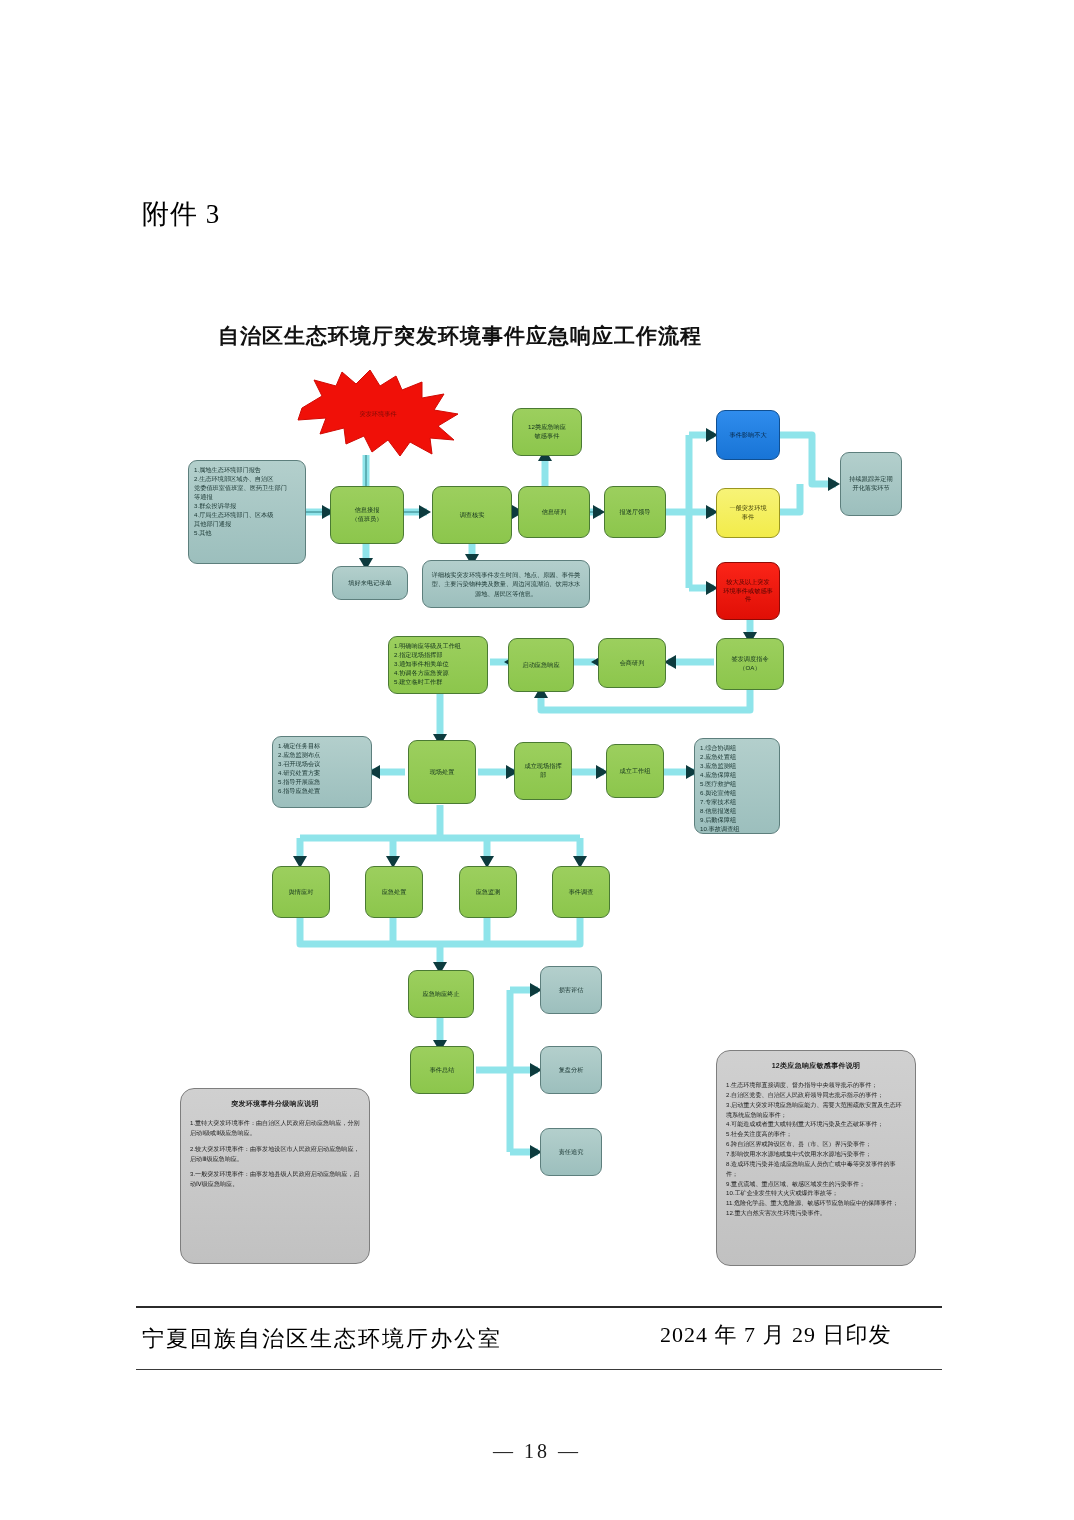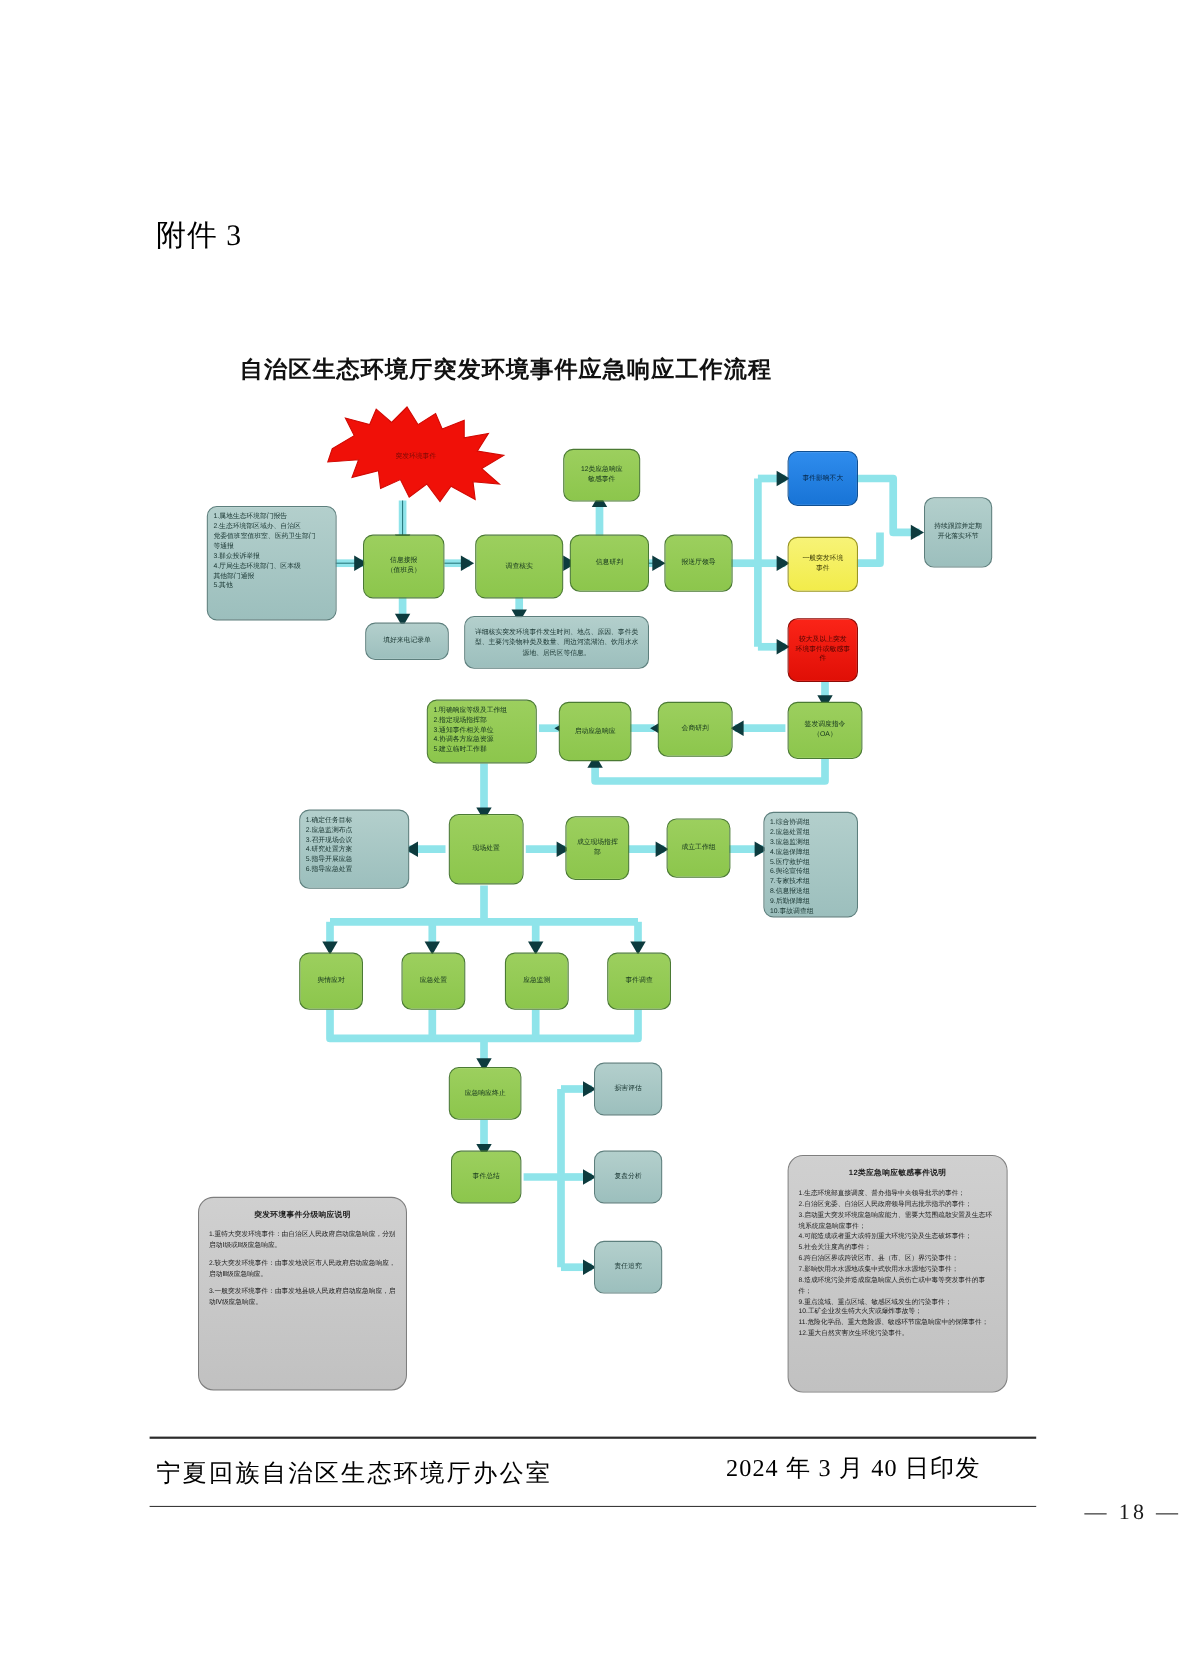--- a/index.html
+++ b/index.html
@@ -99,22 +99,22 @@
   .foot-rule.bot{top:1369px;height:1px;background:#3a3a3a;}
   .foot-left{
     position:absolute;left:142px;top:1324px;
     font-size:22px;letter-spacing:2px;
   }
   .foot-right{
     position:absolute;left:660px;top:1320px;
     font-size:22px;letter-spacing:1px;
   }
   .page-num{
-    position:absolute;left:0;top:1364px;width:1074px;
-    text-align:right;font-size:20px;letter-spacing:3px;color:#1a1a1a;
+    position:absolute;left:0;top:1440px;width:1074px;
+    text-align:center;font-size:20px;letter-spacing:3px;color:#1a1a1a;
   }
 </style>
 </head>
 <body>
 
 <div class="page">
 
   <div class="attach-label">附件 3</div>
 
   <div class="chart-title">自治区生态环境厅突发环境事件应急响应工作流程</div>
@@ -369,18 +369,18 @@
         <span>10.工矿企业发生特大火灾或爆炸事故等；</span>
         <span>11.危险化学品、重大危险源、敏感环节应急响应中的保障事件；</span>
         <span>12.重大自然灾害次生环境污染事件。</span>
       </span>
     </div>
 
   </div>
 
   <div class="foot-rule top"></div>
   <div class="foot-left">宁夏回族自治区生态环境厅办公室</div>
-  <div class="foot-right">2024 年 3 月 40 日印发</div>
+  <div class="foot-right">2024 年 7 月 29 日印发</div>
   <div class="foot-rule bot"></div>
 
   <div class="page-num">— 18 —</div>
 
 </div>
 
 </body></html>

